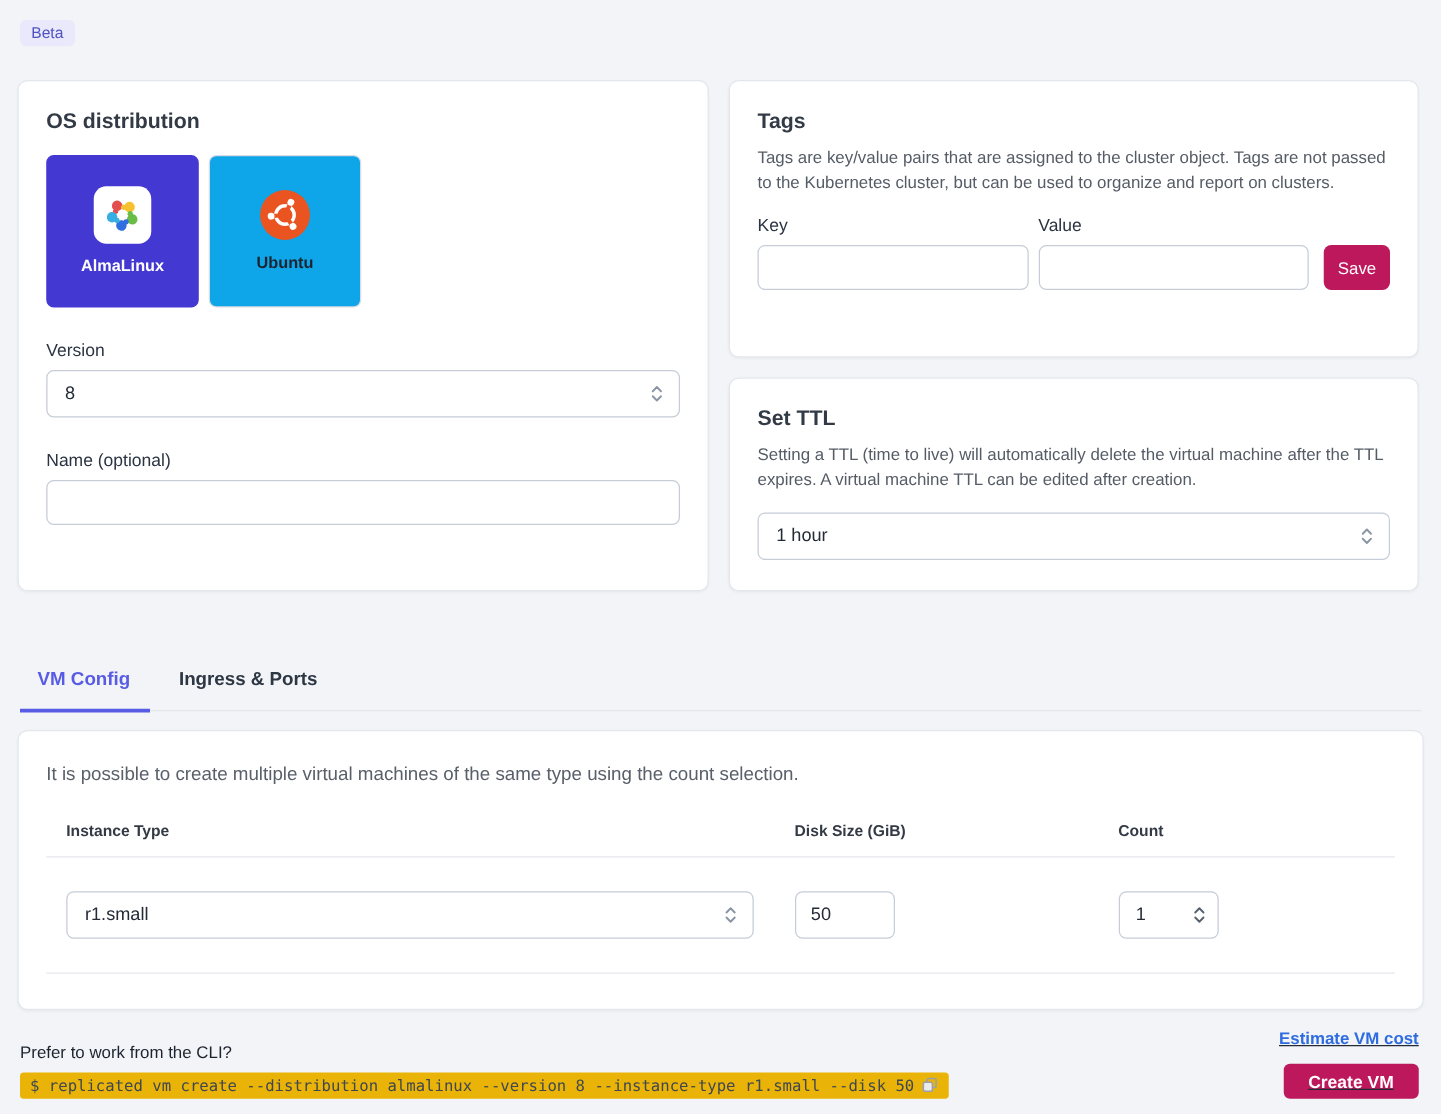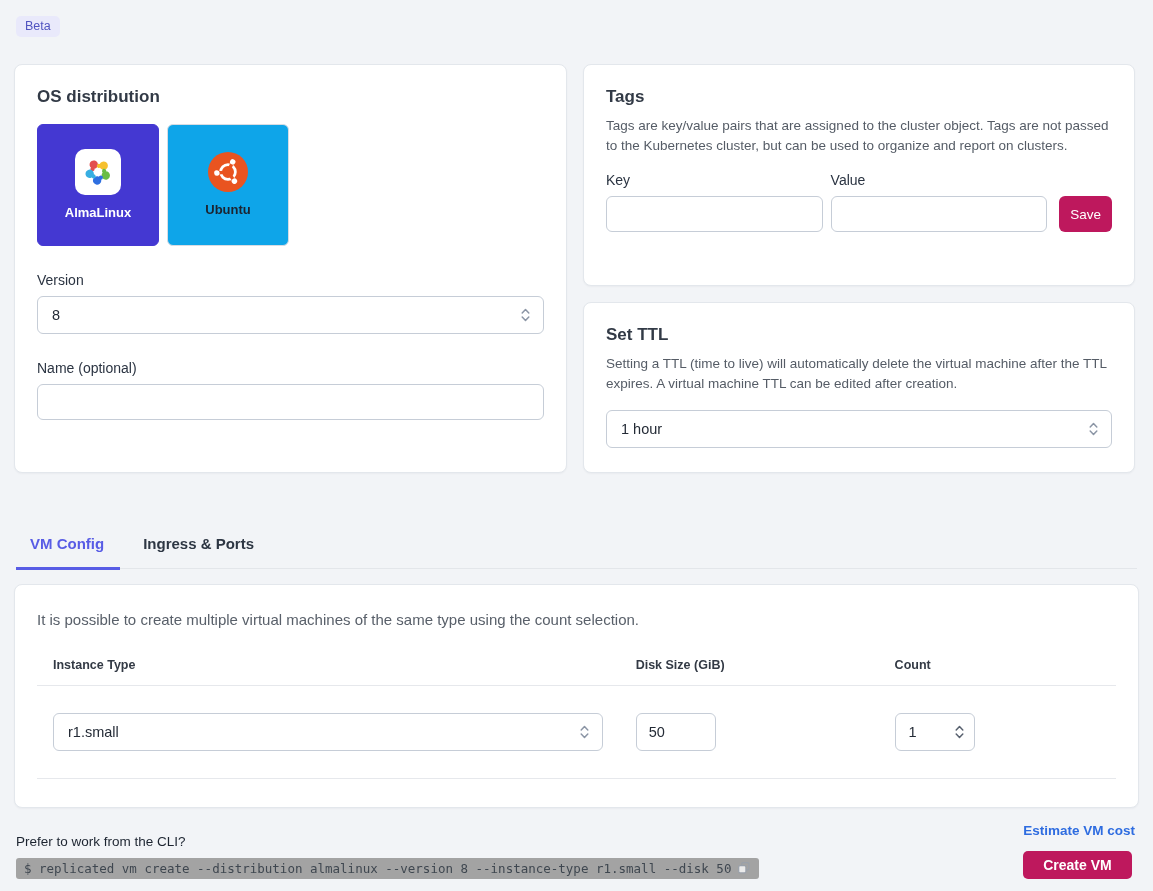--- a/index.html
+++ b/index.html
@@ -105,26 +105,26 @@
   }
 
   
   footer {
     display:flex; justify-content:space-between; align-items:flex-end;
     margin:15px 18px 0 16px;
   }
   .foot-left { display:flex; flex-direction:column; gap:9px; }
   .cli-label { font-size:13.5px; color:#1c2430; }
   .code {
-    display:inline-flex; align-items:flex-start; gap:6px; background:#a3a3a3; border-radius:3px;
+    display:inline-flex; align-items:flex-start; gap:6px; background:#eab308; border-radius:3px;
     padding:3px 8px; font-family:"DejaVu Sans Mono","Liberation Mono",monospace;
     font-size:12.5px; color:#3f4750; width:fit-content;
   }
   .copy-icon { cursor:pointer; display:inline-flex; }
-  .foot-right { display:flex; flex-direction:column; align-items:flex-start; gap:13px; }
+  .foot-right { display:flex; flex-direction:column; align-items:flex-end; gap:13px;text-decoration:underline; }
   .estimate { font-size:13.5px; font-weight:700; color:#2e6ce0; text-decoration:none; cursor:pointer; }
   .create-btn { height:28px; padding:0 20px; font-size:14px; font-weight:700; border-radius:5px; }
 </style>
 </head>
 <body>
 
 <div class="page">
 
   <header>
     <span class="beta">Beta</span>

